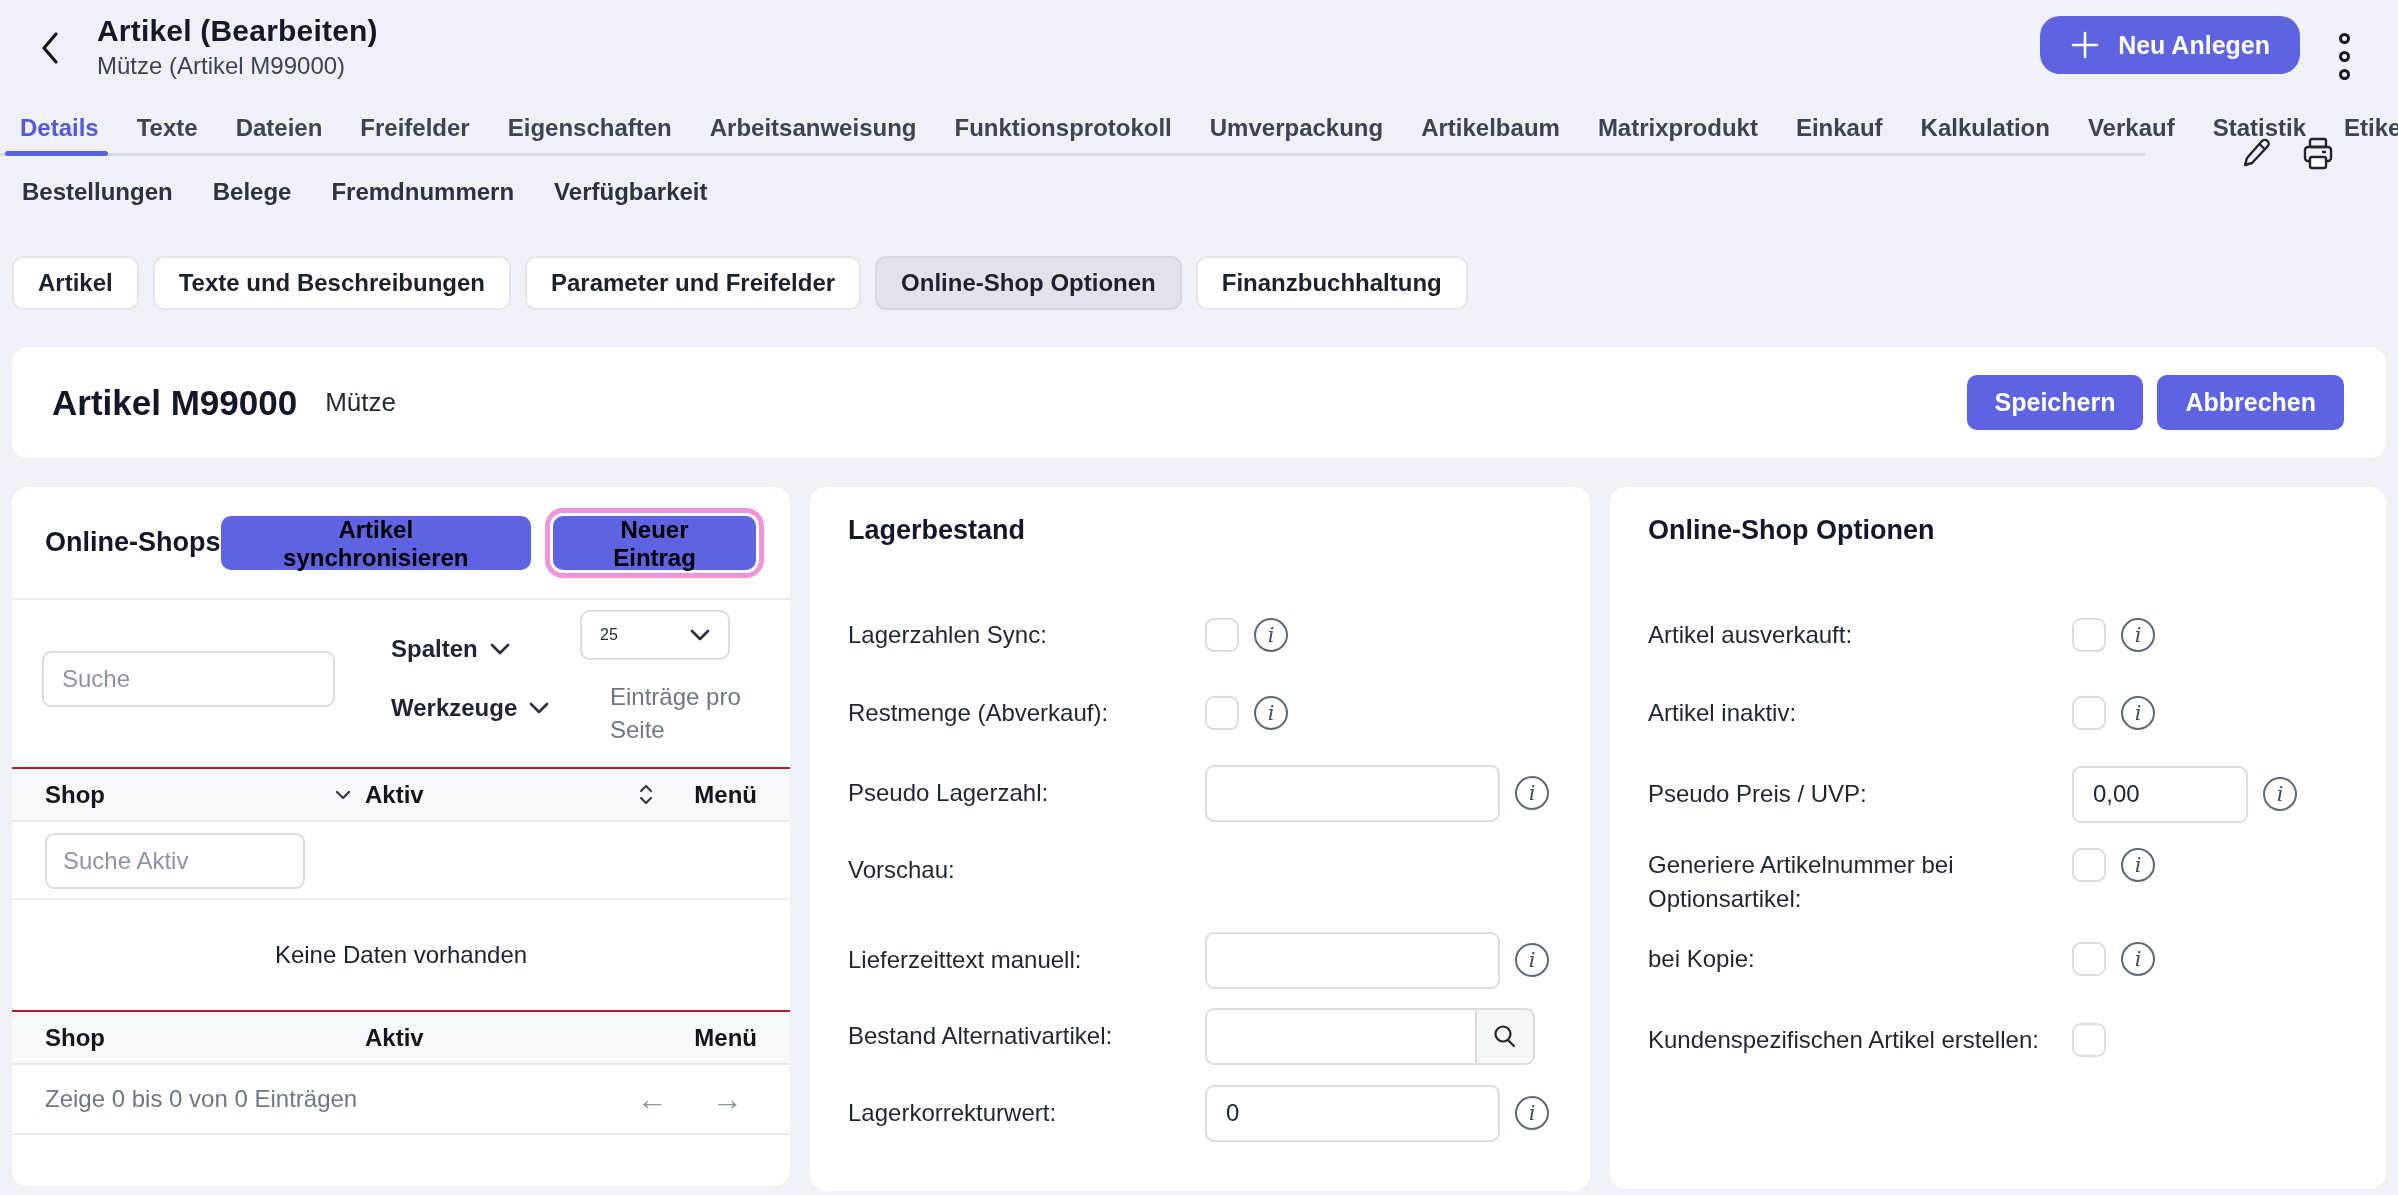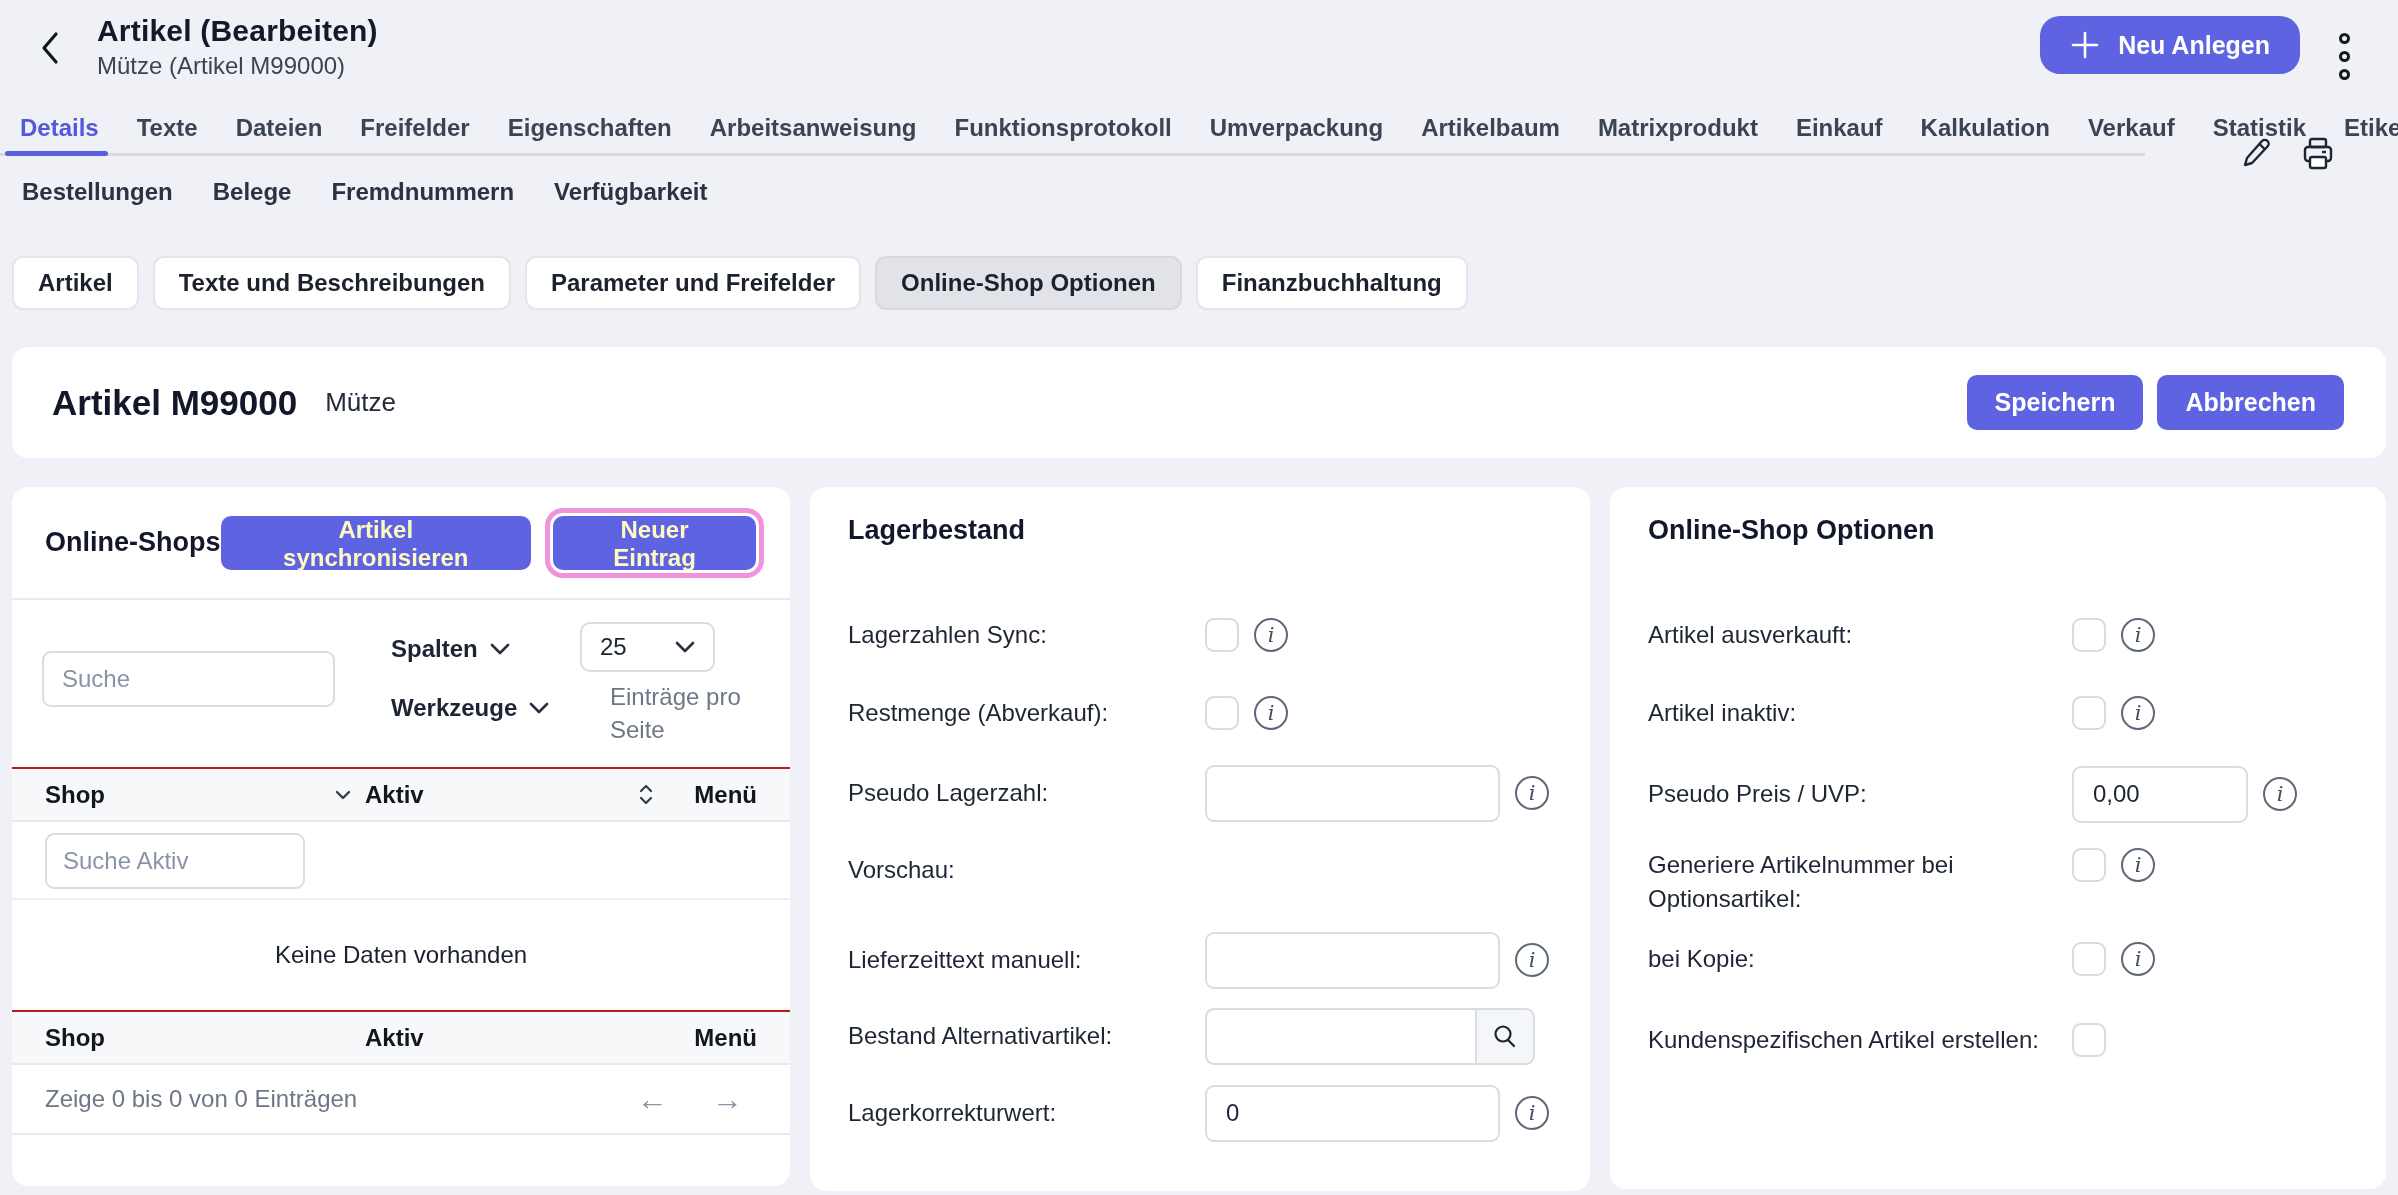--- a/index.html
+++ b/index.html
@@ -42,29 +42,29 @@
   .panel { position:absolute; top:487px; background:#fff; border-radius:16px; }
   .panel-left  { left:12px;   width:778px; height:699px; }
   .panel-mid   { left:810px;  width:780px; height:704px; }
   .panel-right { left:1610px; width:776px; height:702px; }
   .panel-title { font-size:27px; font-weight:800; color:#12172a; }
 
   
   .shops-header { position:absolute; left:0; top:0; right:0; height:113px; display:flex; align-items:center; padding:0 34px 0 33px; border-bottom:2px solid #e8eaee; }
   .shops-header .panel-title { white-space:nowrap; }
   .shops-actions { margin-left:auto; display:flex; gap:22px; align-items:center; }
-  .btn-sync { height:54px; padding:0 24px; background:#5e63e1; border:none; border-radius:10px; color:#fef9c3; font-size:24px; font-weight:700; font-family:inherit; cursor:pointer; }
+  .btn-sync { height:54px; padding:0 24px; background:#5e63e1; border:none; border-radius:10px; color:#000000; font-size:24px; font-weight:700; font-family:inherit; cursor:pointer; }
   .btn-new-entry { box-shadow:0 0 0 3px #fff, 0 0 0 8px #ee93dc; }
 
   
   .search-input { position:absolute; left:30px; top:164px; width:293px; height:56px; border:2px solid #d9dce3; border-radius:9px; font-size:24px; font-family:inherit; color:#1d2433; padding:0 18px; outline:none; }
   .search-input::placeholder, .flt::placeholder { color:#8b93a6; }
   .dd-label { position:absolute; left:379px; display:flex; align-items:center; gap:12px; font-size:24px; font-weight:700; color:#1d2433; background:none; border:none; font-family:inherit; cursor:pointer; }
   .dd-spalten { top:148px; } .dd-werkzeuge { top:207px; }
-  .page-size { position:absolute; left:568px; top:135px; width:135px; height:50px; border:2px solid #d9dce3; border-radius:10px; background:#fff; display:flex; align-items:center; padding:0 18px; font-size:24px; color:#1d2433; cursor:pointer; }
+  .page-size { position:absolute; left:568px; top:123px; width:150px; height:50px; border:2px solid #d9dce3; border-radius:10px; background:#fff; display:flex; align-items:center; padding:0 18px; font-size:16px; color:#1d2433; cursor:pointer; }
   .page-size svg { margin-left:auto; }
   .eps-label { position:absolute; left:598px; top:193px; width:160px; font-size:24px; color:#6e7787; line-height:33px; }
 
   
   .thead { position:absolute; left:0; right:0; height:55px; background:#f7f8fa; border-top:2px solid #b91c1c; border-bottom:2px solid #e7e9ee; display:grid; grid-template-columns:320px 1fr 90px; align-items:center; padding:0 33px; }
   .thead-1 { top:280px; } .thead-2 { top:523px; }
   .th { font-size:24px; font-weight:700; color:#13161f; display:flex; align-items:center; cursor:pointer; }
   .th .sort { margin-left:auto; margin-right:14px; display:flex; flex-direction:column; gap:3px; }
   .th-menu { justify-content:flex-end; cursor:default; }
   .filter-row { position:absolute; left:0; right:0; top:337px; height:76px; display:flex; align-items:center; padding:0 33px; gap:60px; border-bottom:2px solid #edeef2; }

